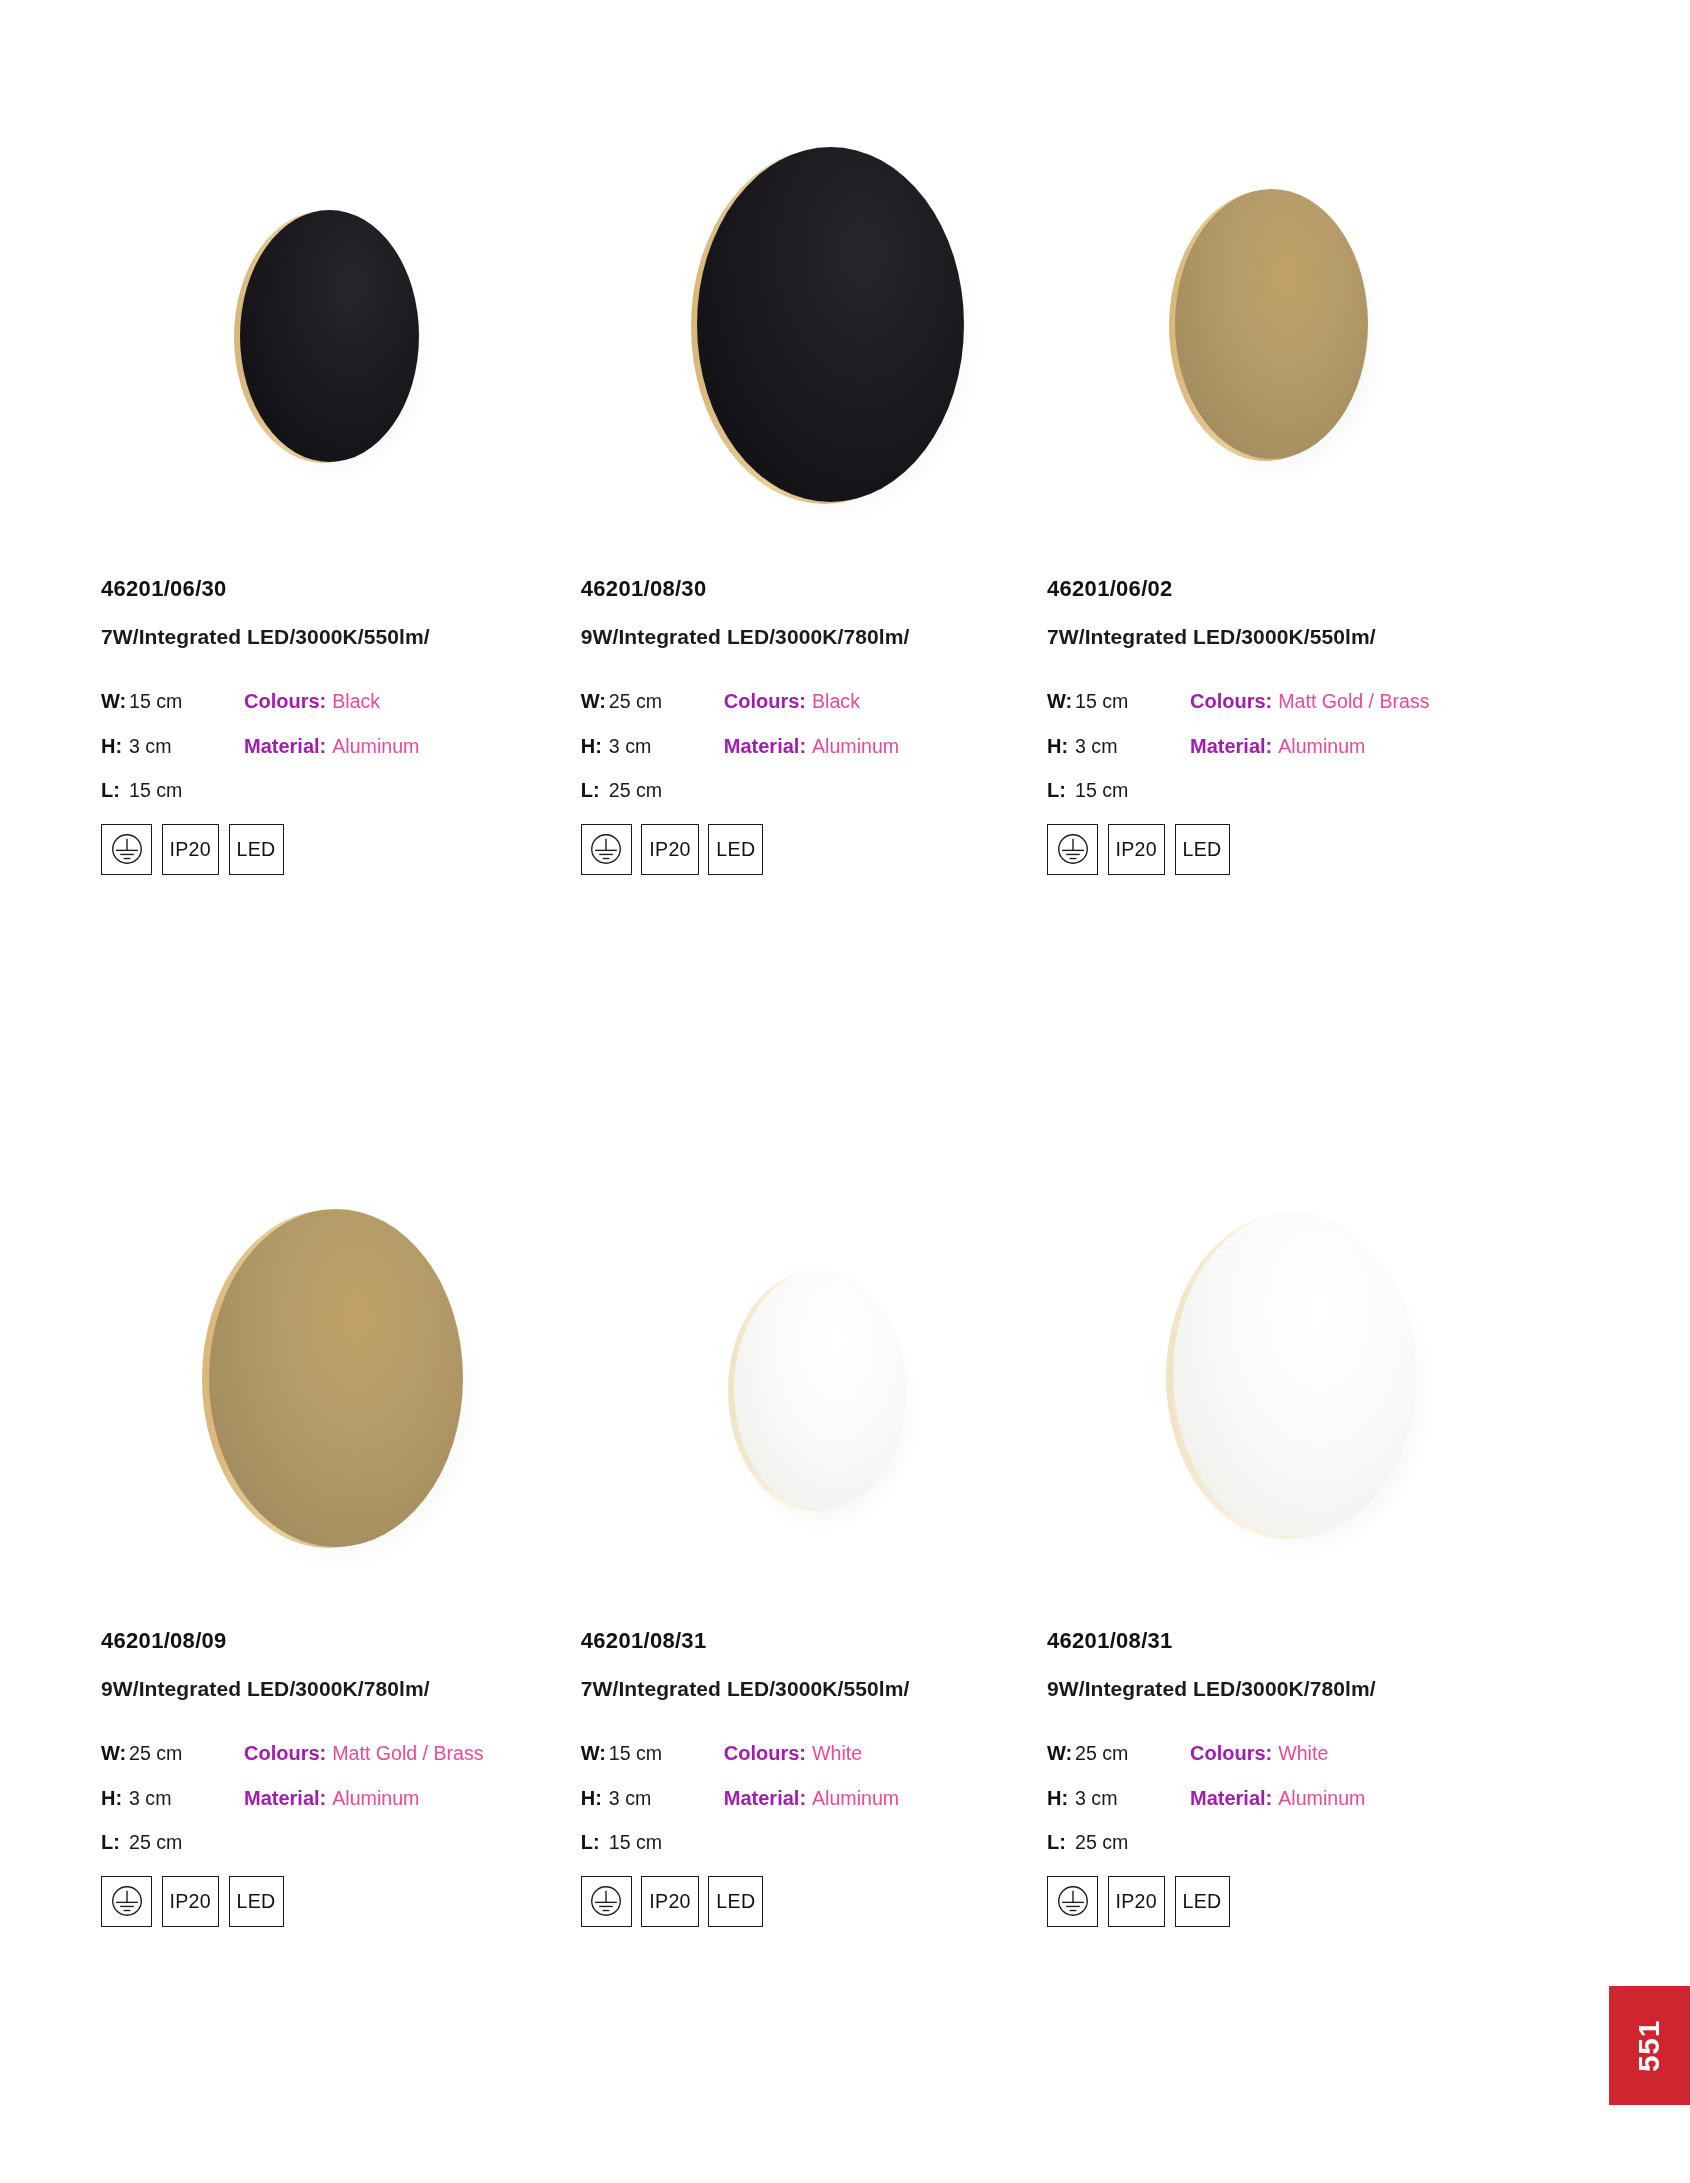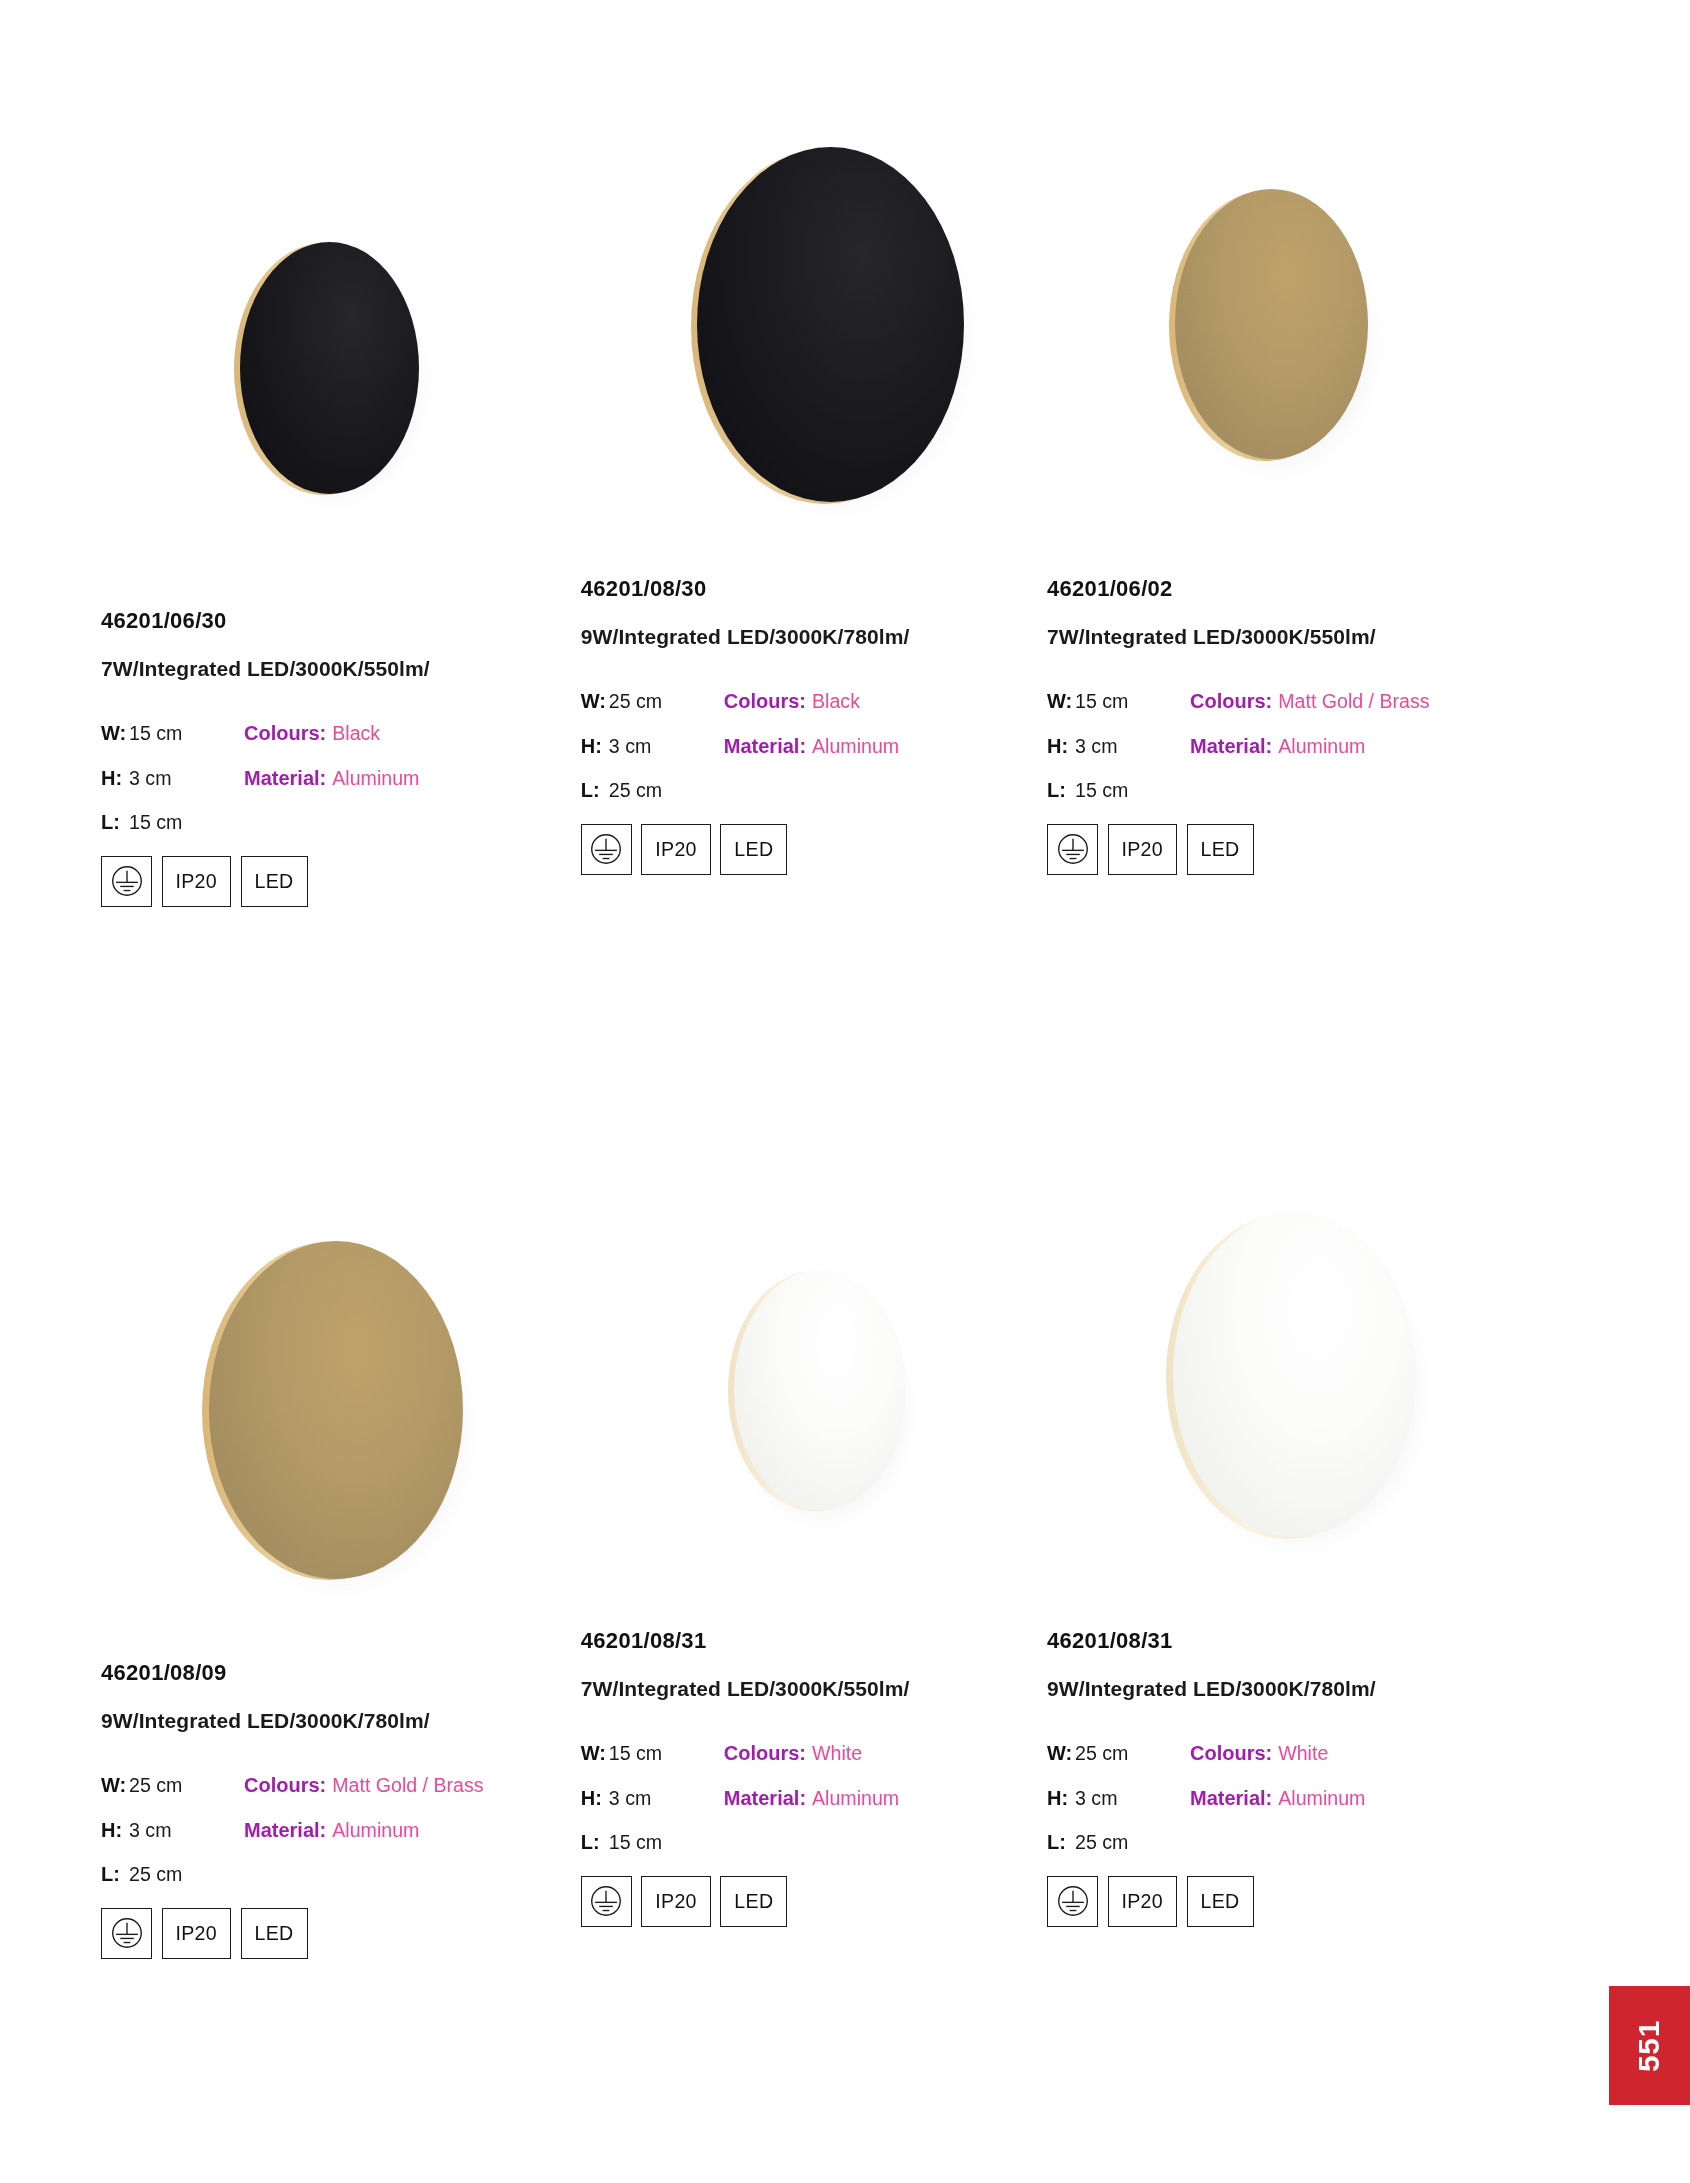--- a/index.html
+++ b/index.html
@@ -14,21 +14,21 @@
   }
 
   .page{position:relative;width:1690px;height:2183px;}
 
   
   .row{position:absolute;left:0;width:1690px;display:flex;}
   .row-1{top:0;height:1055px;}
   .row-2{top:1092px;height:1055px;}
 
   .card{position:relative;width:473px;}
-  .card.c1{margin-left:101px;margin-top:32px;}
+  .card.c1{margin-left:101px;}
   .card.c2{margin-left:6.8px;}
   .card.c3{margin-left:-6.8px;}
 
   
   .img-area{
     position:relative;
     height:541px;
     width:473px;
   }
 
@@ -133,21 +133,21 @@
     margin-top:15px;
   }
   .badge{
     border:1.4px solid #1a1a1a;
     height:51px;
     min-width:51px;
     display:flex;
     align-items:center;
     justify-content:center;
     box-sizing:border-box;
-    padding:0 13px;
+    padding:0 7px;
     font-size:19.6px;
     letter-spacing:0.3px;
     color:#111;
     background:#fff;
   }
   .badge.square{padding:0;width:51px;}
 
   
   .pagebadge{
     position:absolute;

